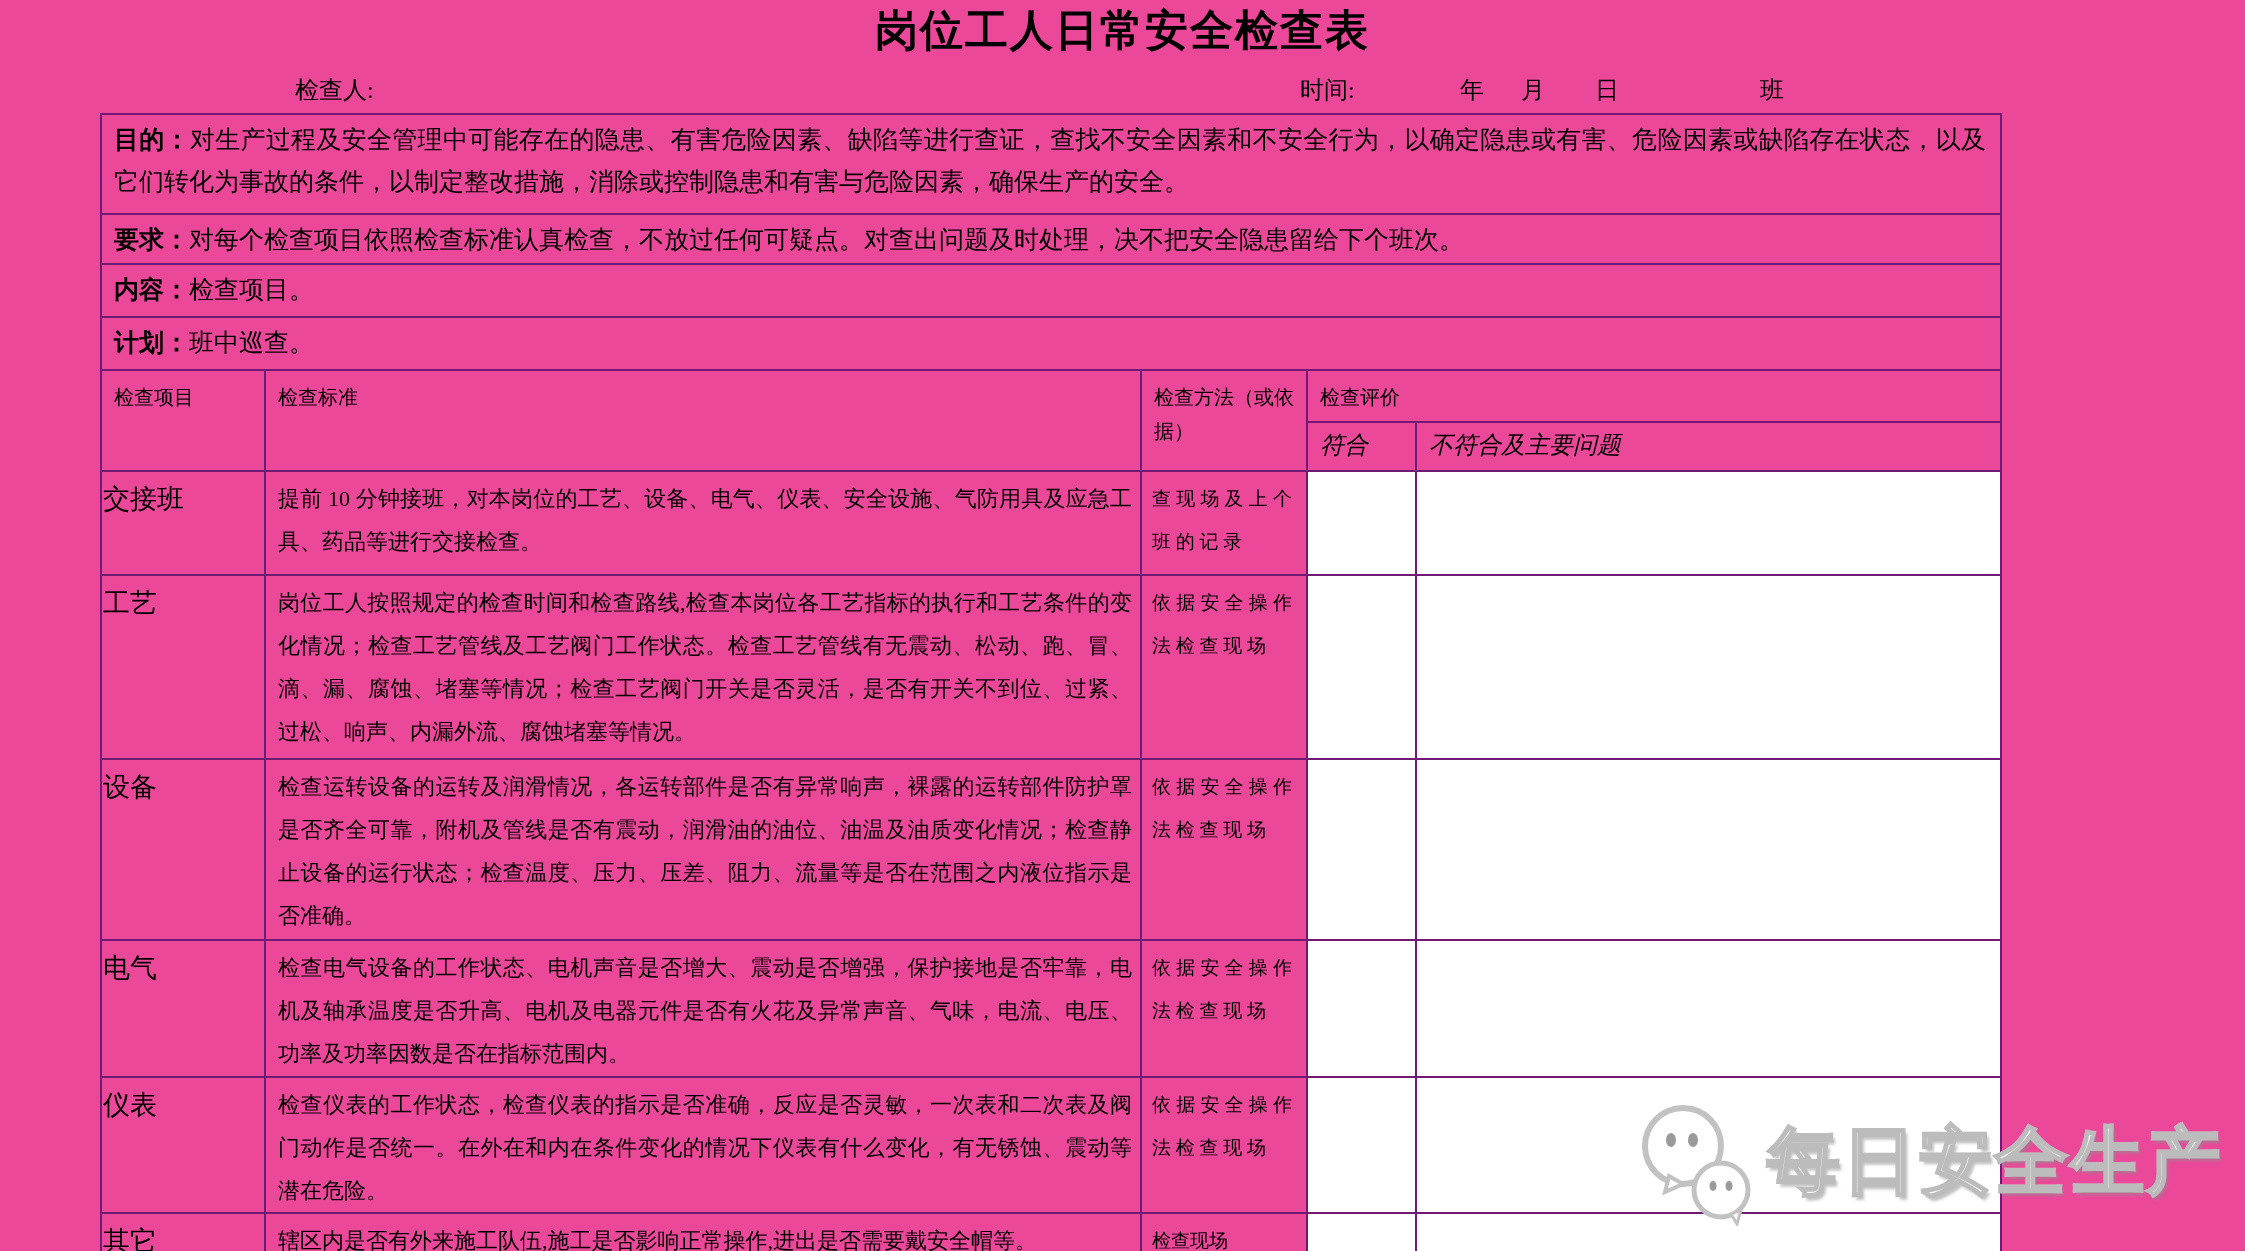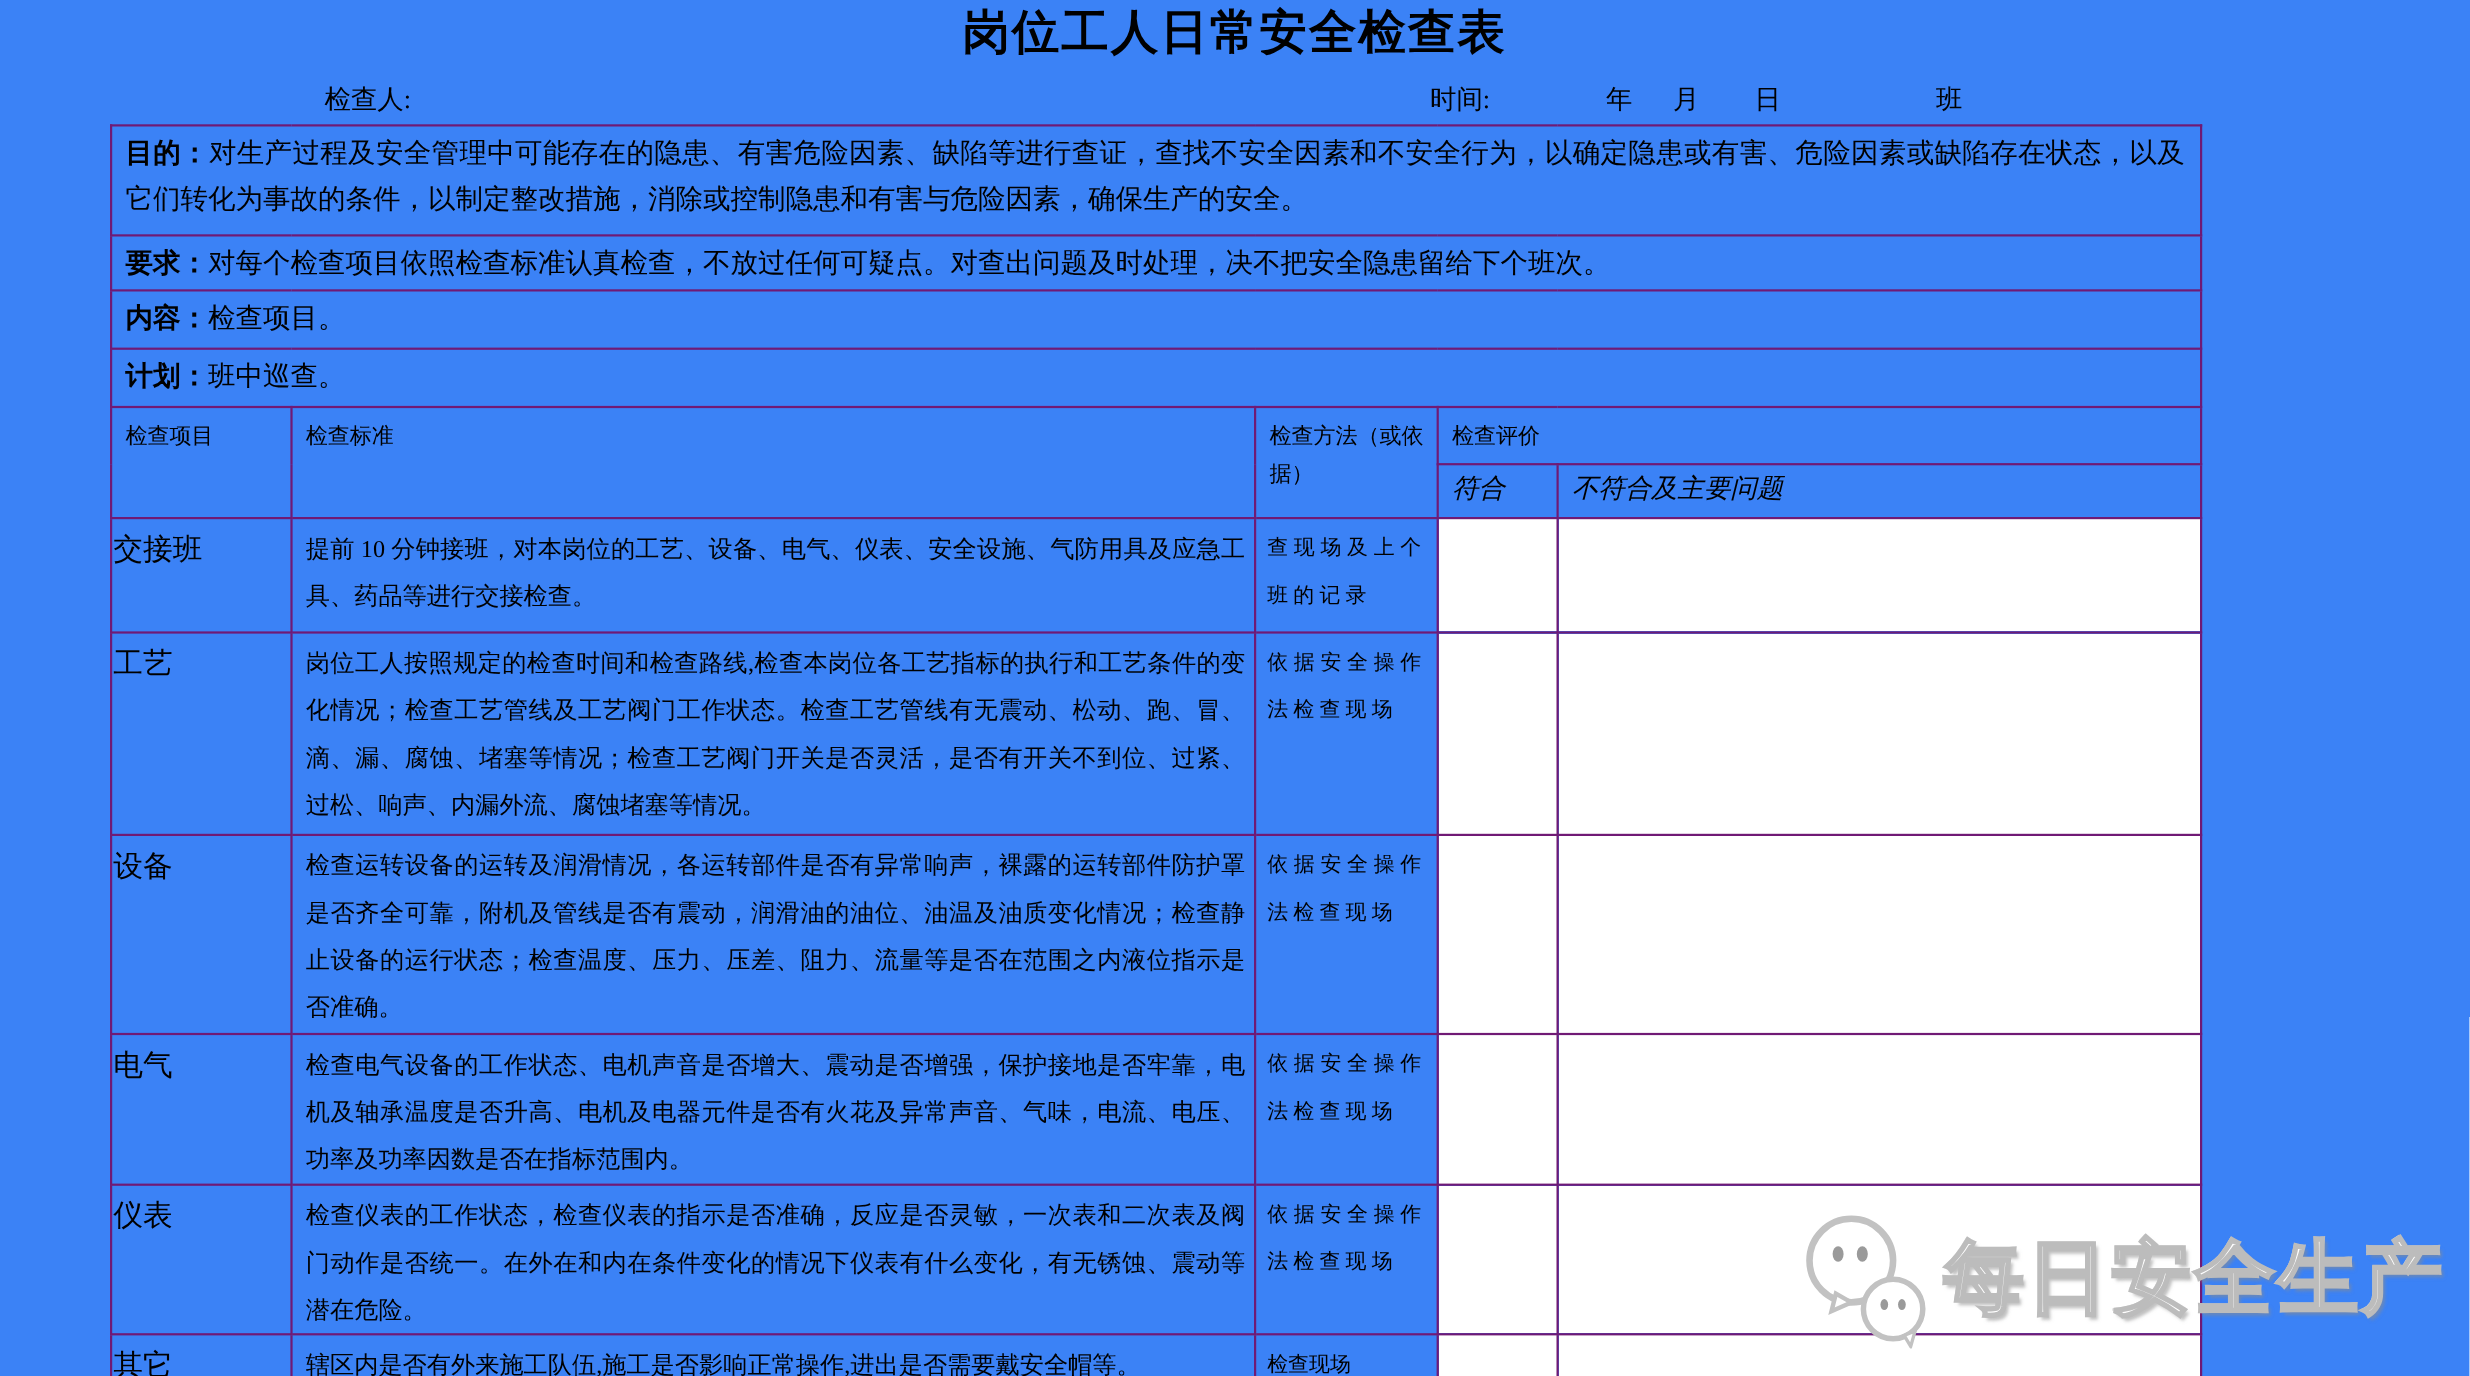--- a/index.html
+++ b/index.html
@@ -1,19 +1,19 @@
 <!DOCTYPE html>
 <html><head>
 <meta charset="utf-8">
 <style>
   html,body{margin:0;padding:0;background:#ffffff;}
   .page{
     position:relative;
     width:2245px;height:1251px;
-    background:#3b82f6;
+    background:#ec4899;
     font-family:"Liberation Serif","DejaVu Serif",serif;
     color:#000;
     overflow:hidden;
   }
   .doc-title{
     position:absolute;top:6px;left:0;width:2245px;
     text-align:center;font-size:43px;font-weight:bold;line-height:50px;
     letter-spacing:2px;
   }
   .meta-line{position:absolute;top:74px;left:0;width:1866px;height:34px;font-size:24px;}

